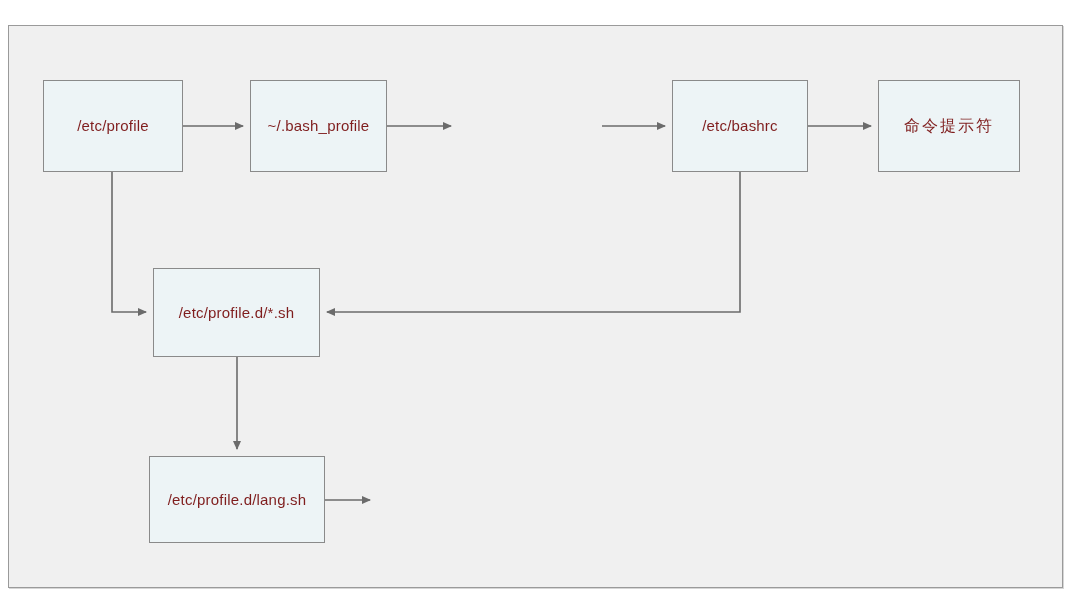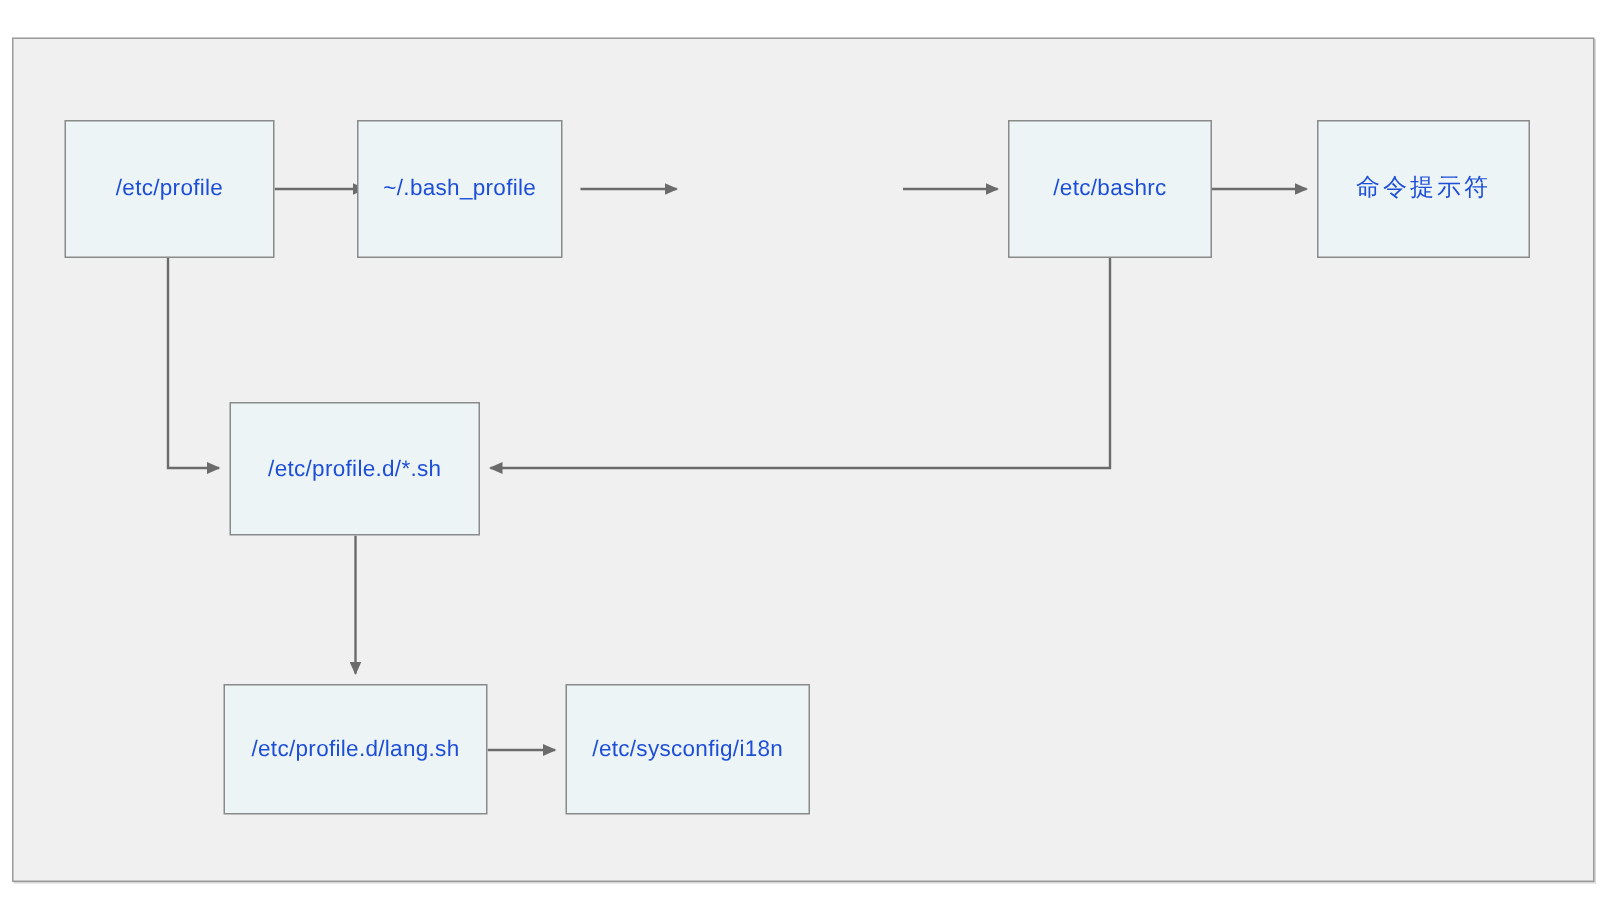--- a/index.html
+++ b/index.html
@@ -40,21 +40,21 @@
     pointer-events: none;
   }
   .node {
     position: absolute;
     background: #edf4f6;
     border: 1px solid #8a8a8a;
     box-sizing: border-box;
     display: flex;
     align-items: center;
     justify-content: center;
-    color: #1d4ed8;
+    color: #7f1d1d;
     font-size: 15px;
     letter-spacing: 0.2px;
     white-space: nowrap;
     text-align: center;
   }
   .node-label {
     display: block;
     line-height: 1.2;
   }
   .cjk {
@@ -99,38 +99,35 @@
       <path d="M237,357 L237,449" marker-end="url(#arrow-d)"></path>
 
       <path d="M325,500 L370,500" marker-end="url(#arrow-r)"></path>
     </g>
   </svg>
 
   <div class="node" style="left:43px; top:80px; width:140px; height:92px;">
     <span class="node-label">/etc/profile</span>
   </div>
 
-  <div class="node" style="left:238px; top:80px; width:137px; height:92px;">
+  <div class="node" style="left:250px; top:80px; width:137px; height:92px;">
     <span class="node-label">~/.bash_profile</span>
   </div>
 
 
   <div class="node" style="left:672px; top:80px; width:136px; height:92px;">
     <span class="node-label">/etc/bashrc</span>
   </div>
 
   <div class="node" style="left:878px; top:80px; width:142px; height:92px;">
     <span class="node-label cjk">命令提示符</span>
   </div>
 
   <div class="node" style="left:149px; top:456px; width:176px; height:87px;">
     <span class="node-label">/etc/profile.d/lang.sh</span>
   </div>
 
   <div class="node" style="left:153px; top:268px; width:167px; height:89px;">
     <span class="node-label">/etc/profile.d/*.sh</span>
   </div>
 
-  <div class="node" style="left:377px; top:456px; width:163px; height:87px;">
-    <span class="node-label">/etc/sysconfig/i18n</span>
-  </div>
 
 </div>
 
 </body></html>

